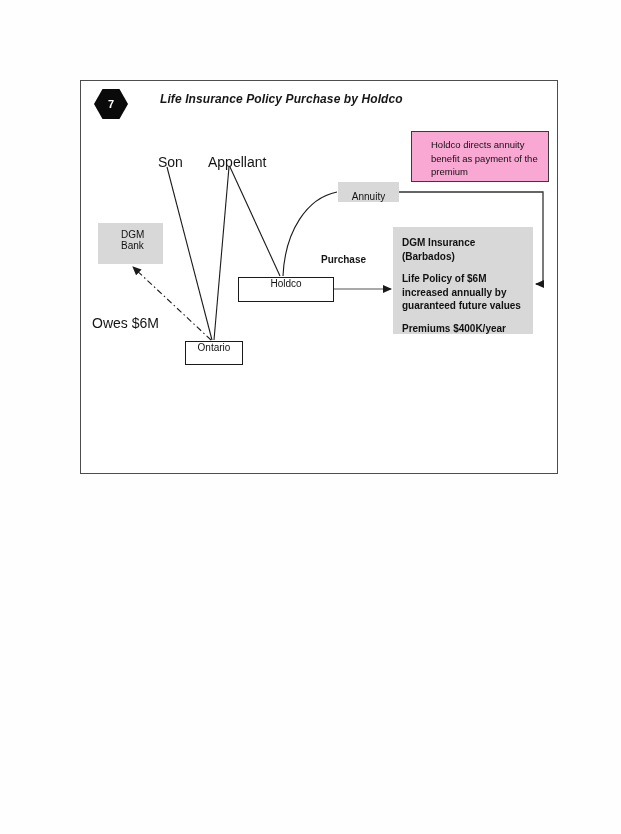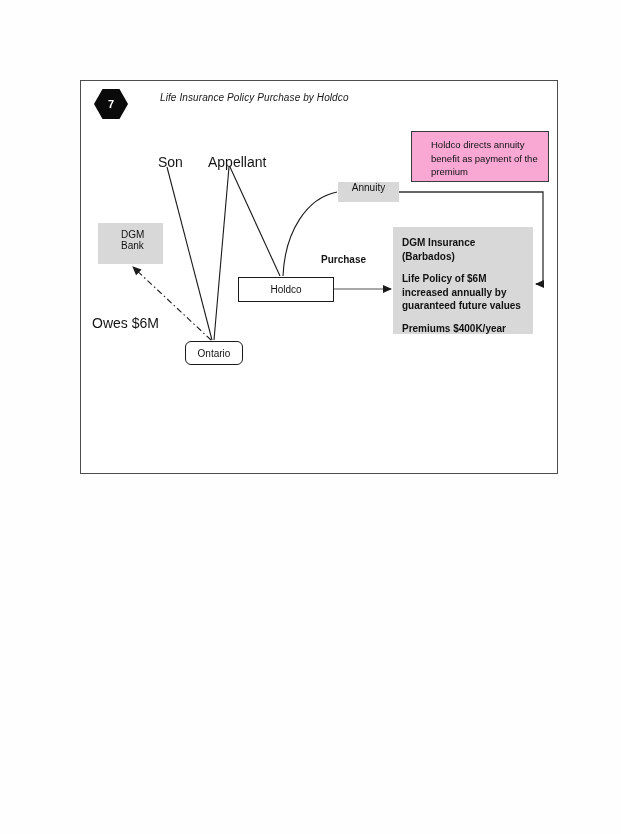--- a/index.html
+++ b/index.html
@@ -67,22 +67,22 @@
     color: #ffffff;
     font-size: 11px;
     font-weight: bold;
     font-family: "Liberation Sans", sans-serif;
   }
   
   #diagram-title {
     position: absolute;
     left: 79px;
     top: 11px;
-    font-size: 10px;
-    font-weight: normal;
+    font-size: 12px;
+    font-weight: bold;
     font-style: italic;
     color: #171717;
     letter-spacing: 0.1px;
     white-space: nowrap;
   }
   
   .plain-label {
     position: absolute;
     font-size: 14px;
     color: #151515;
@@ -110,21 +110,21 @@
     width: 65px;
     height: 41px;
     padding: 6px 0 0 23px;
   }
   #box-annuity {
     left: 257px;
     top: 101px;
     width: 61px;
     height: 20px;
     display: flex;
-    align-items: flex-start;
+    align-items: flex-end;
     justify-content: center;
   }
   #box-dgm-insurance {
     left: 312px;
     top: 146px;
     width: 140px;
     height: 107px;
     padding: 9px 8px 0 9px;
     font-weight: bold;
     line-height: 13.5px;
@@ -133,35 +133,33 @@
   #box-dgm-insurance .para:last-child { margin-bottom: 0; }
   
   .white-box {
     position: absolute;
     background: #ffffff;
     border: 1.2px solid #1a1a1a;
     box-sizing: border-box;
     font-size: 10px;
     color: #111111;
     display: flex;
-    align-items: center;
     justify-content: center;
   }
   #box-holdco {
     left: 157px;
     top: 196px;
     width: 96px;
     height: 25px;
   }
   #box-ontario {
     left: 104px;
     top: 260px;
     width: 58px;
     height: 24px;
-    border-radius: 6px;
   }
   
   #box-note {
     position: absolute;
     left: 330px;
     top: 50px;
     width: 138px;
     height: 51px;
     background: #f9a8d4;
     border: 1.1px solid #3a3a3a;

